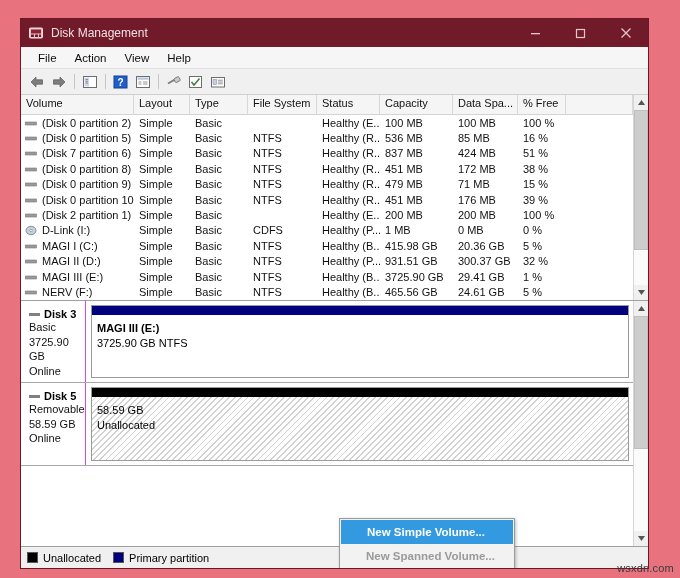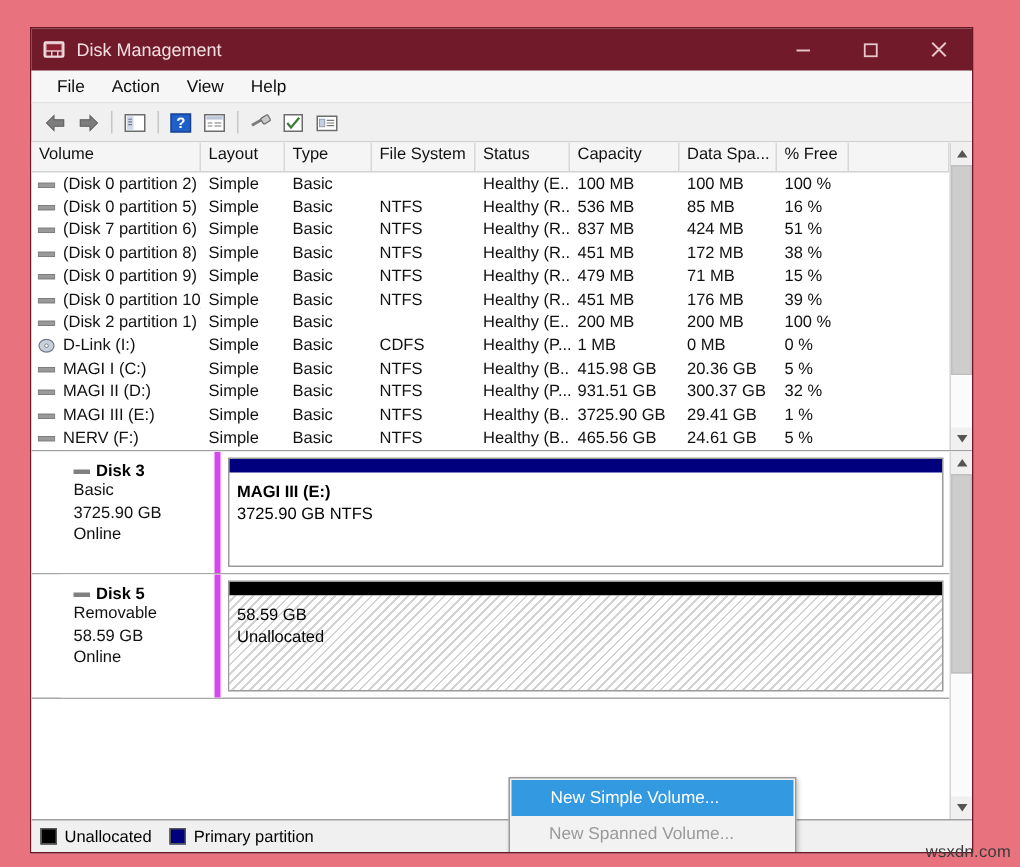--- a/index.html
+++ b/index.html
@@ -206,27 +206,26 @@
     position: relative;
   }
   #graph-main { flex: 1; overflow: hidden; position: relative; }
   .disk-row {
     display: flex;
     border-bottom: 1px solid #a8a8a8;
     box-sizing: border-box;
     background: #fff;
   }
   .disk-info {
-    width: 106px;
-    flex: none;
-    border-right: 4px solid #d946ef;
+    width: 65px;
+    flex: none;
+    border-right: 1px solid #d946ef;
     padding: 7px 0 0 8px;
     box-sizing: border-box;
     background: #fff;
-    margin-left: 20px;
   }
   .disk-title { font-size: 11px; font-weight: bold; display:flex; align-items:center; }
   .disk-title .dbar {
     width: 11px; height: 3px; background: #808080; margin-right: 4px; flex:none;
   }
   .disk-meta { font-size: 11px; color: #111; line-height: 14.5px; padding-left: 0px;}
   .disk-graph {
     flex: 1;
     padding: 4px 4px 4px 5px;
     box-sizing: border-box;
@@ -269,27 +268,28 @@
     align-items: center;
     padding-left: 6px;
   }
   .lg-item { display: flex; align-items: center; margin-right: 12px; font-size: 11px; }
   .lg-sw { width: 11px; height: 11px; margin-right: 5px; border: 1px solid #555; box-sizing: border-box; }
   
   #ctxmenu {
     position: absolute;
     left: 318px;
     top: 423px;
-    width: 192px;
+    width: 176px;
     background: #f2f2f2;
     border: 1px solid #9a9a9a;
     box-shadow: 1px 1px 3px rgba(0,0,0,.25);
     padding: 1px 0;
     box-sizing: border-box;
     z-index: 50;
+    font-weight: bold;
   }
   .ctx-item {
     height: 24px;
     display: flex;
     align-items: center;
     padding-left: 26px;
     font-size: 11.5px;
     color: #0b0b0b;
     box-sizing: border-box;
     white-space: nowrap;

